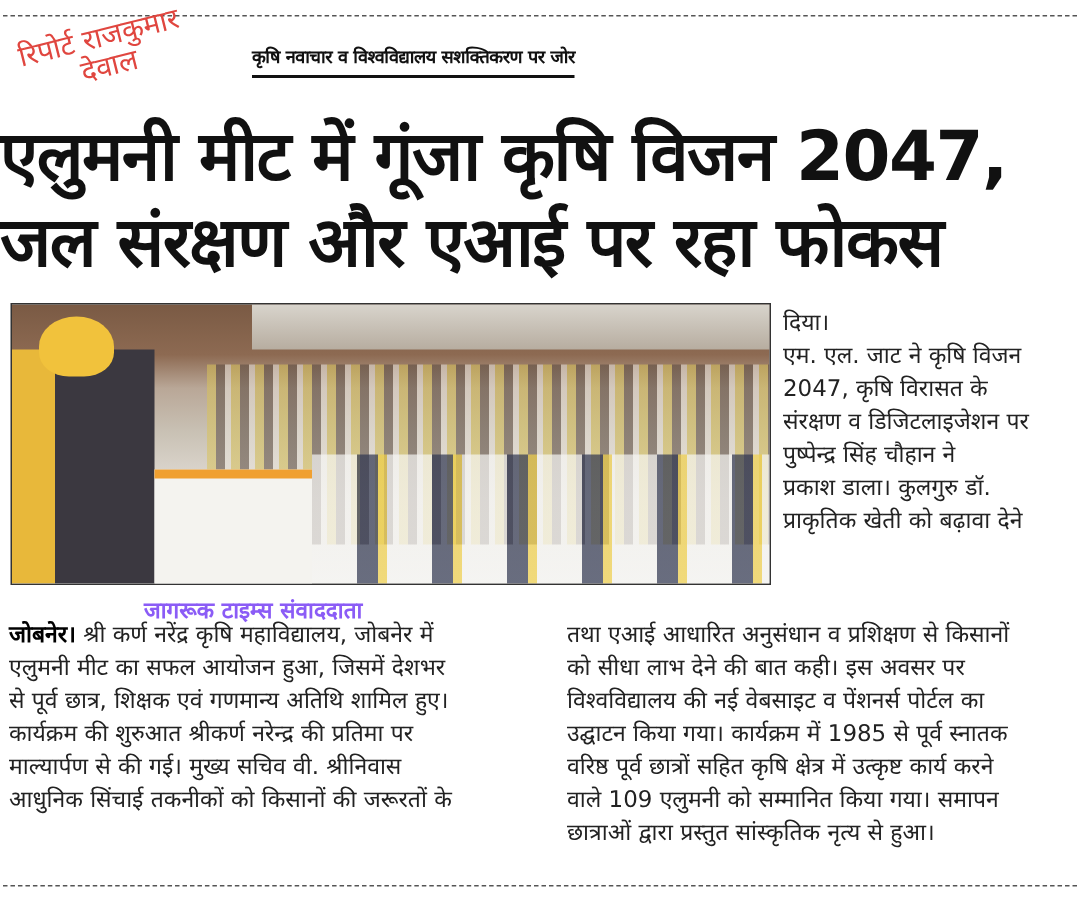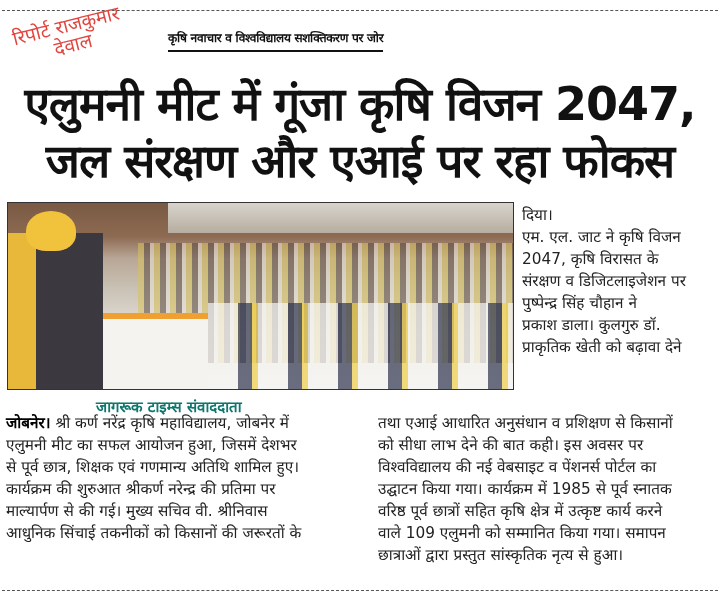--- a/index.html
+++ b/index.html
@@ -3,34 +3,34 @@
 <meta charset="utf-8">
 <style>
   html, body { margin:0; padding:0; background:#ffffff; }
   body { width:720px; height:608px; position:relative; overflow:hidden; font-family:"DejaVu Sans", sans-serif; color:#1a1a1a; }
   .dash-top { position:absolute; left:2px; right:2px; top:10px; border-top:1px dashed #555; }
   .dash-bottom { position:absolute; left:2px; right:2px; top:590px; border-top:1px dashed #555; }
   .stamp { position:absolute; left:4px; top:12px; width:120px; height:56px; color:#e0463f; font-size:19px; line-height:20px; transform:rotate(-14deg); transform-origin:0 0; }
   .stamp .l1 { position:absolute; left:2px; top:18px; white-space:nowrap; }
   .stamp .l2 { position:absolute; left:40px; top:38px; white-space:nowrap; }
   .kicker { position:absolute; left:120px; top:26px; font-size:12px; font-weight:bold; line-height:24px; color:#111; border-bottom:2px solid #111; white-space:nowrap; letter-spacing:-0.3px;margin-left:48px; }
-  .headline { position:absolute; left:0; width:720px; text-align:center; font-weight:bold; color:#111; white-space:nowrap; letter-spacing:-1px; }
+  .headline { position:absolute; left:0; width:720px; text-align:left; font-weight:bold; color:#111; white-space:nowrap; letter-spacing:-1px; }
   .hl1 { top:76px; font-size:46px; line-height:56px; }
   .hl2 { top:133px; font-size:46px; line-height:56px; }
   .photo { position:absolute; left:7px; top:202px; width:505px; height:186px; border:1px solid #333; overflow:hidden;
     background:linear-gradient(180deg,#7a5a44 0%,#8d6a52 18%,#b9a797 30%,#c8c0b3 45%,#e6e2dc 70%,#f2f0ec 100%); }
   .photo .ceiling { position:absolute; left:160px; top:0; right:0; height:30px; background:linear-gradient(180deg,#d8d4cc,#b7ada0); }
   .photo .crowd { position:absolute; left:130px; top:40px; right:0; height:120px;
     background:repeating-linear-gradient(90deg,#d8c25a 0 6px,#5a4a40 6px 12px,#e9e4dc 12px 16px); opacity:0.55; }
   .photo .rows { position:absolute; left:200px; top:100px; right:0; height:86px;
     background:repeating-linear-gradient(90deg,#f6f6f4 0 30px,#2e3550 30px 44px,#f0d04a 44px 50px); opacity:0.7; }
   .photo .speaker { position:absolute; left:0; top:30px; width:95px; height:156px; background:linear-gradient(90deg,#e8b83a 0 30%,#3b3840 30% 100%); }
   .photo .turban { position:absolute; left:18px; top:8px; width:50px; height:40px; border-radius:50% 50% 40% 40%; background:#f1c23c; }
   .photo .podium { position:absolute; left:95px; top:110px; width:105px; height:76px; background:#f4f3ef; border-top:6px solid #f0a030; }
-  .caption { position:absolute; left:96px; top:396px; font-size:15px; font-weight:bold; color:#0f766e; white-space:nowrap; }
+  .caption { position:absolute; left:96px; top:396px; font-size:15px; font-weight:bold; color:#8b5cf6; white-space:nowrap; }
   .col { position:absolute; font-size:15.3px; line-height:22px; color:#222; text-align:justify; }
   .col p { margin:0; white-space:nowrap; }
   .col-right-top { left:522px; top:204px; width:190px; }
   .col-left { left:6px; top:412px; width:364px; }
   .col-right { left:378px; top:412px; width:336px; }
   .bold { font-weight:bold; color:#000000; }
   .jline { display:flex; justify-content:space-between; }
 </style>
 </head>
 <body>

